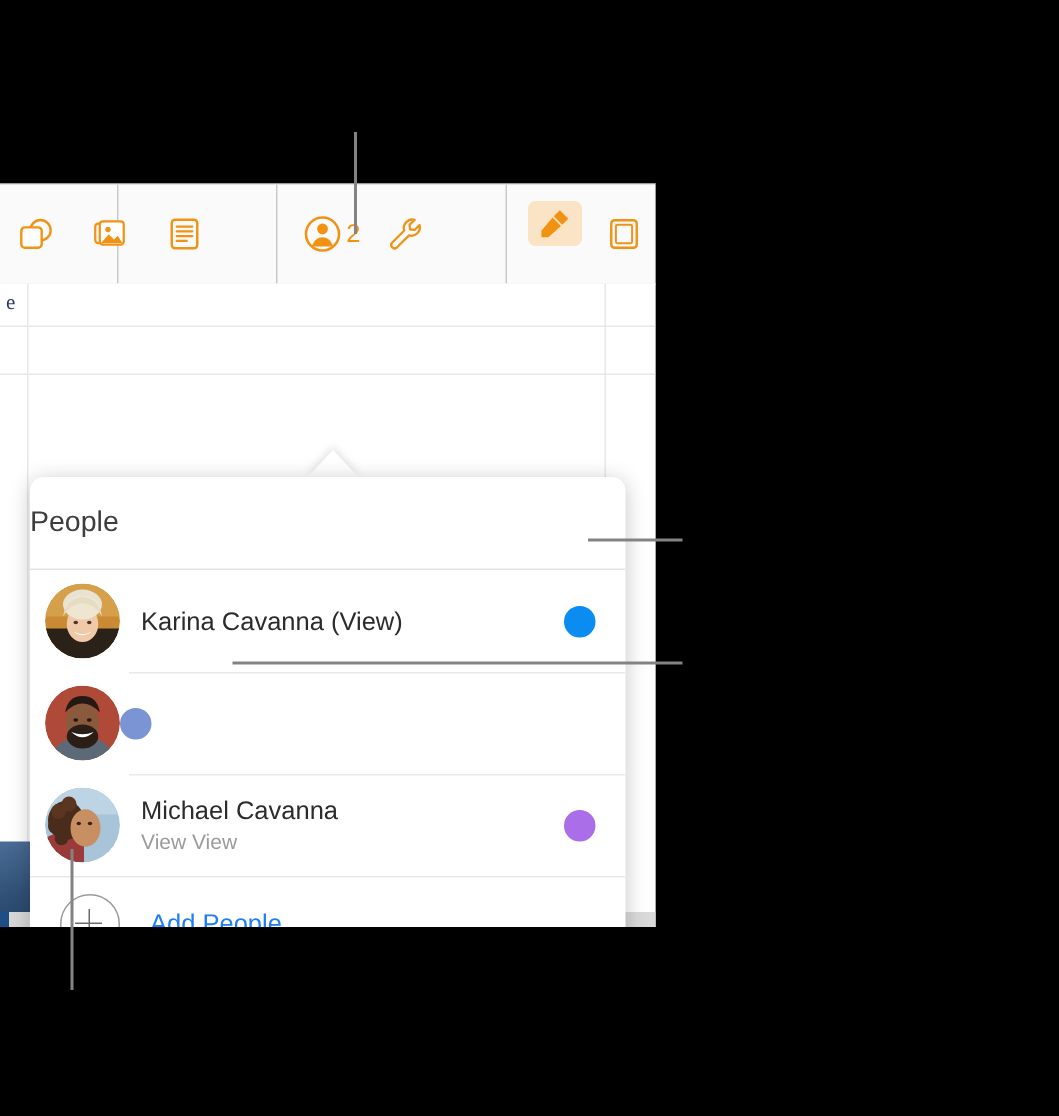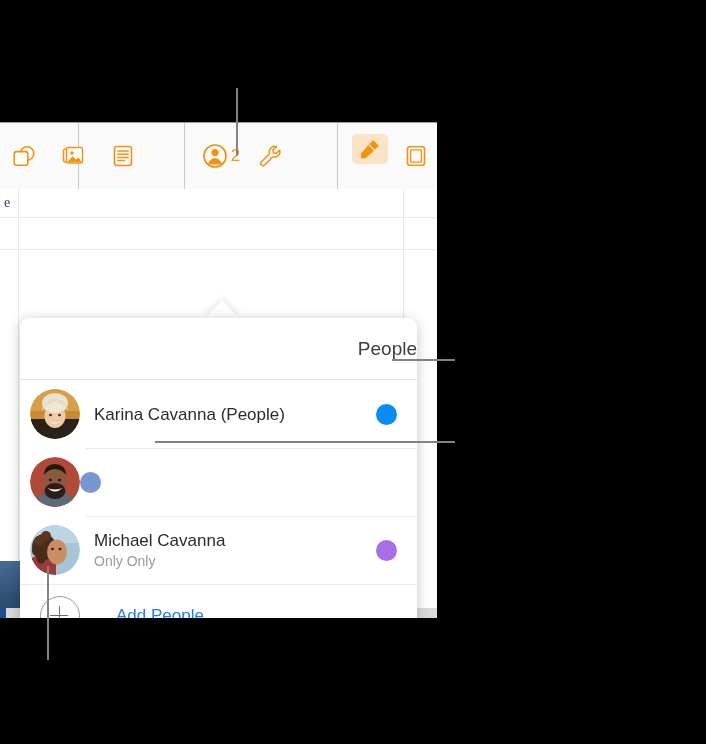--- a/index.html
+++ b/index.html
@@ -154,21 +154,21 @@
     width: 0; height: 0;
     border-left: 17px solid transparent;
     border-right: 17px solid transparent;
     border-bottom: 18px solid #ffffff;
     filter: drop-shadow(0 -2px 3px rgba(0,0,0,0.12));
   }
   .popover-header {
     height: 61px;
     display: flex;
     align-items: center;
-    justify-content: flex-end;
+    justify-content: flex-start;
     border-bottom: 1px solid #e3e3e3;
   }
   .popover-title {
     font-size: 19px;
     color: #3d3d3d;
   }
 
   .person-row {
     position: relative;
     height: 68px;
@@ -219,21 +219,20 @@
     flex: 0 0 21px;
   }
 
   .add-people-row {
     position: relative;
     height: 62px;
     display: flex;
     align-items: center;
     padding-left: 10px;
     border-top: 1px solid #e9e9e9;
-    gap: 16px;
   }
   .plus-circle {
     width: 38px; height: 38px;
     border-radius: 50%;
     border: 1.3px solid #9a9a9a;
     flex: 0 0 38px;
     position: relative;
     margin-left: 10px;
   }
   .plus-circle::before,
@@ -381,21 +380,21 @@
             <ellipse cx="25" cy="27" rx="10.5" ry="12" fill="#f0c9a8"></ellipse>
             <ellipse cx="25" cy="16" rx="11.5" ry="8" fill="#efe6d2"></ellipse>
             <ellipse cx="20.5" cy="26" rx="1.5" ry="1.2" fill="#4a3526"></ellipse>
             <ellipse cx="29.5" cy="26" rx="1.5" ry="1.2" fill="#4a3526"></ellipse>
             <path d="M19 32 Q25 37 31 32 Q25 35.5 19 32 Z" fill="#ffffff"></path>
             <path d="M12 22 Q14 10 25 9 Q36 10 38 22 Q34 14 25 13 Q16 14 12 22 Z" fill="#e6dcc4"></path>
           </g>
         </svg>
       </div>
       <div class="person-info">
-        <span class="person-name">Karina Cavanna (People)</span>
+        <span class="person-name">Karina Cavanna (View)</span>
       </div>
       <div class="status-dot" style="background:#0a8cf0;"></div>
     </div>
 
     <div class="person-row">
       <div class="row-divider"></div>
       <div class="avatar">
         <svg width="50" height="50" viewBox="0 0 50 50">
           <defs>
               <clipPath id="cp2">
@@ -436,21 +435,21 @@
             <ellipse cx="22.5" cy="24" rx="1.5" ry="1.2" fill="#3a2418"></ellipse>
             <circle cx="9" cy="16" r="5" fill="#5a3520"></circle>
             <circle cx="16" cy="11" r="5" fill="#5a3520"></circle>
             <circle cx="7" cy="26" r="5" fill="#4a2c1c"></circle>
             <circle cx="11" cy="34" r="4.5" fill="#4a2c1c"></circle>
           </g>
         </svg>
       </div>
       <div class="person-info">
         <span class="person-name">Michael Cavanna</span>
-        <span class="person-sub">Only Only</span>
+        <span class="person-sub">View View</span>
       </div>
       <div class="status-dot" style="background:#a96ee8;"></div>
     </div>
 
     <div class="add-people-row">
       <div class="plus-circle"></div>
       <span class="add-people-label">Add People</span>
     </div>
 
   </div>

